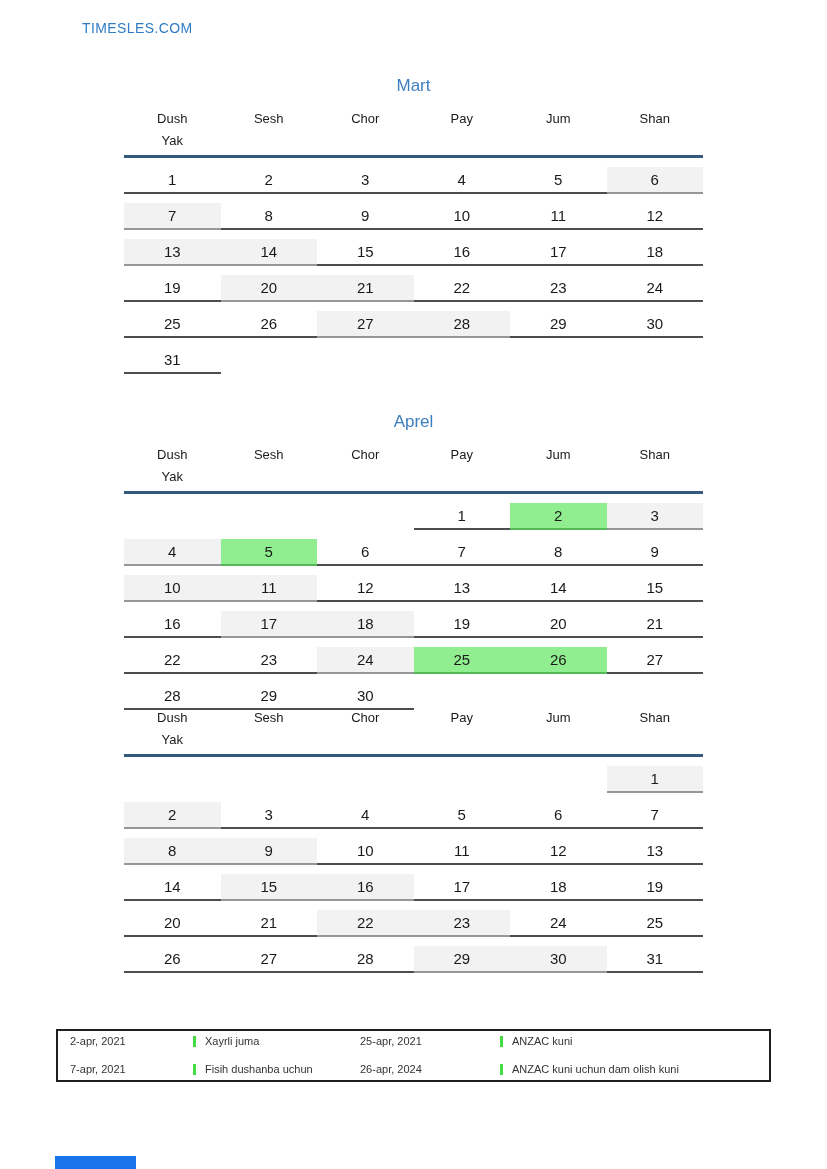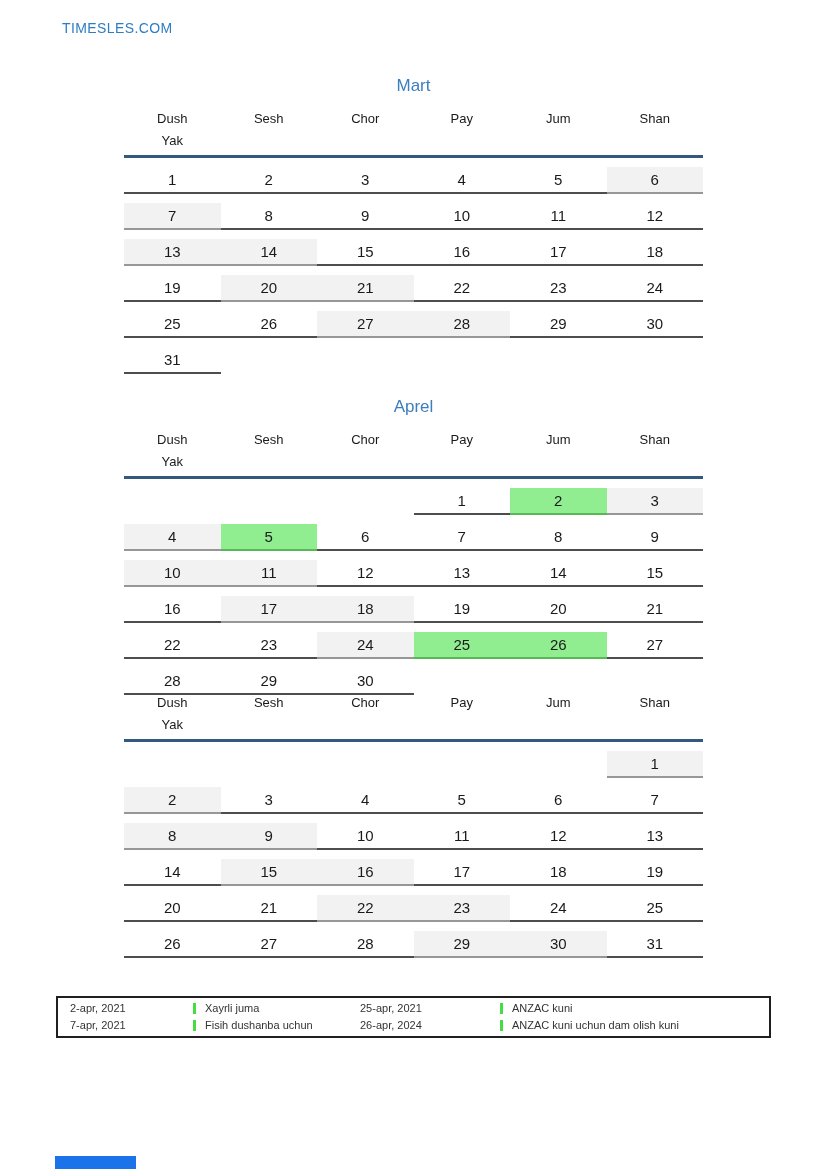--- a/index.html
+++ b/index.html
@@ -10,50 +10,50 @@
   }
   .page-header{
     display:flex;justify-content:space-between;align-items:flex-start;
     padding:20px 58px 0 62px;
   }
   .page-title{
     font-size:18px;color:#3f4043;letter-spacing:-0.2px;
   }
   .brand{
     font-size:14px;color:var(--brand-blue,#2e7cc4);letter-spacing:0.4px;
-    text-decoration:none;cursor:pointer;
+    text-decoration:none;cursor:pointer;margin-left:20px;
   }
   .month{width:579px;margin:0 auto;}
   .month-title{
     text-align:center;font-size:17px;color:var(--month-blue,#3d7ebf);
     margin-top:40px;margin-bottom:15px;
   }
-  .month + .month .month-title{margin-top:23px;}
+  .month + .month .month-title{margin-top:38px;}
   .cal{
     display:grid;grid-template-columns:repeat(6,1fr);
   }
   .wk-head{
     text-align:center;font-size:13px;color:#1a1a1a;padding-bottom:7px;
   }
   .cal-rule{
     grid-column:1/-1;height:3px;background:var(--rule-blue,#33597f);margin:0 0 0 0;
   }
   .cell{
     height:25px;line-height:26px;text-align:center;font-size:15px;color:#1a1a1a;
     margin-top:9px;border-bottom:2px solid transparent;
   }
   .cell.work{border-bottom-color:#4d4d4d;}
   .cell.weekend{background:var(--weekend-gray,#f2f2f2);border-bottom-color:#979797;}
   .cell.holiday{background:var(--holiday-green,#90ee90);border-bottom-color:#57b857;}
   .cell.empty{background:none;border-bottom-color:transparent;}
   .legend{
-    width:687px;margin:2px auto 0;border:2px solid #1f1f1f;
+    width:687px;margin:20px auto 0;border:2px solid #1f1f1f;
     padding:4px 12px 5px 12px;
     display:grid;grid-template-columns:123px 167px 140px auto;
-    font-size:11px;color:#333;row-gap:5px;align-items:center;
+    font-size:11px;color:#333;row-gap:16px;align-items:center;
   }
   .legend-date{white-space:nowrap;}
   .legend-label{display:flex;align-items:center;white-space:nowrap;}
   .legend-marker{
     display:inline-block;width:3px;height:11px;margin-right:9px;
     background:var(--marker-green,#44dd44);flex:0 0 auto;
   }
   .footer-bar{
     position:absolute;left:55px;top:1156px;width:81px;height:13px;
     background:var(--footer-blue,#1a73e8);

